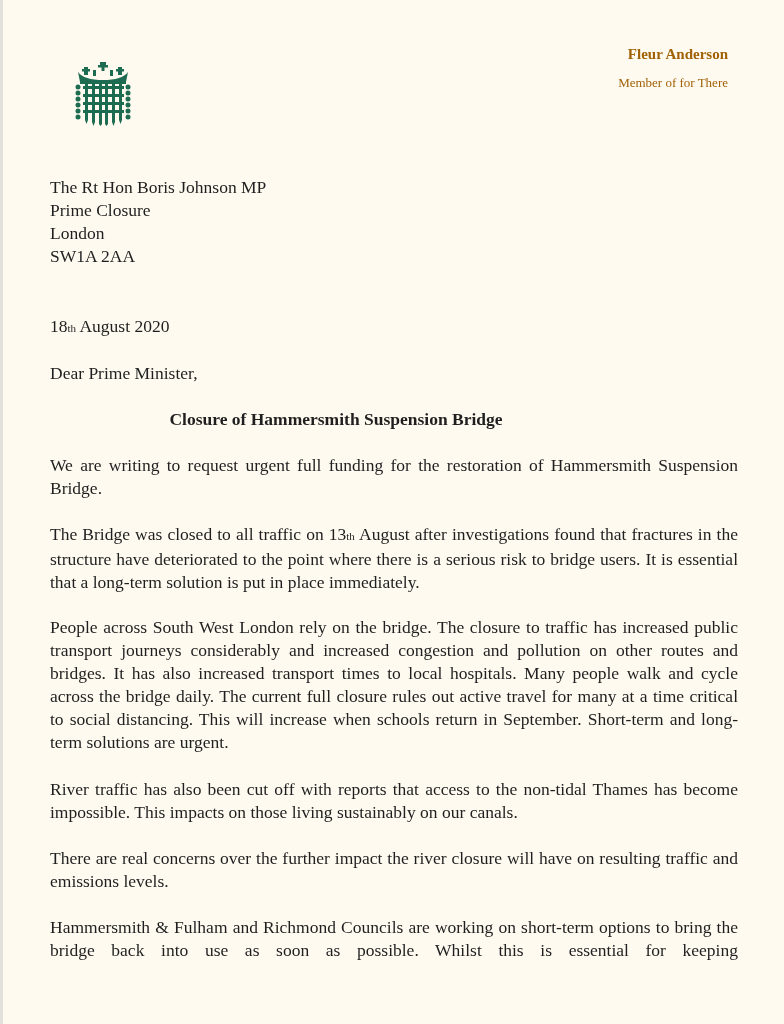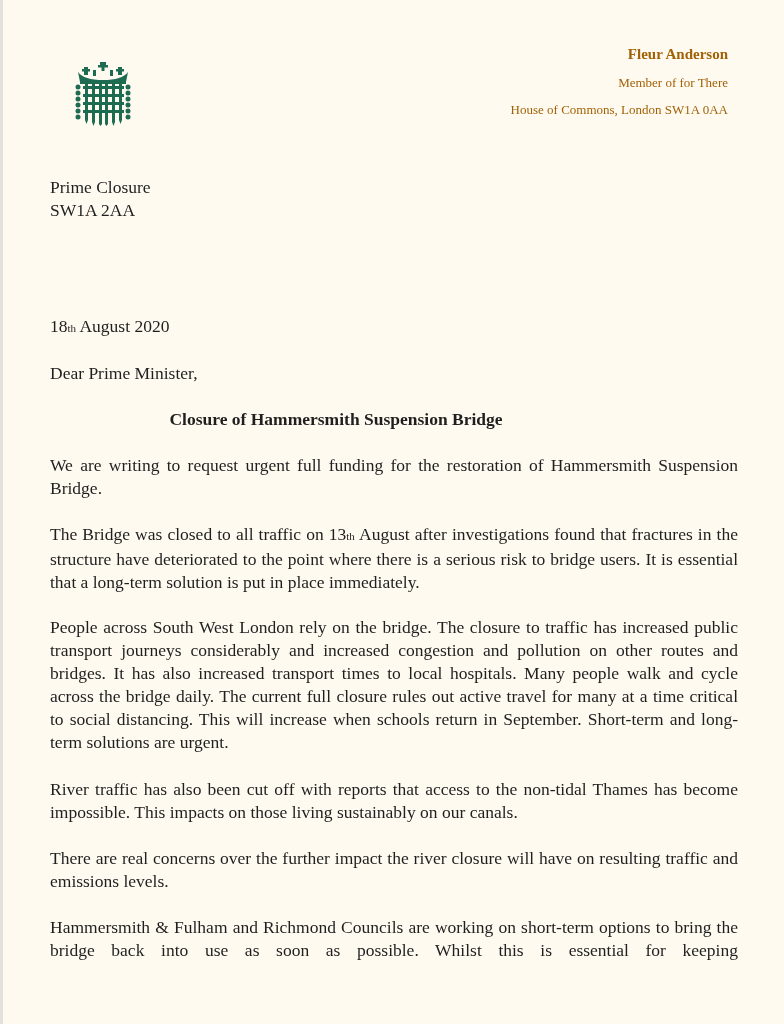--- a/index.html
+++ b/index.html
@@ -102,25 +102,26 @@
       <polygon points="31,62 34,62 32.5,64"></polygon>
       <polygon points="38,60 41,60 39.5,64"></polygon>
       <polygon points="45,58 48,58 46.5,62"></polygon>
     </g>
   </svg>
 </div>
 
 <div class="sender">
   <div class="name">Fleur Anderson</div>
   <div class="role">Member of for There</div>
-  <div class="addr">House of Commons, London SW1A 0AA</div>
 </div>
 
 <div class="body-text recipient">
+  <div>The Rt Hon Boris Johnson MP</div>
   <div>Prime Closure</div>
+  <div>London</div>
   <div>SW1A 2AA</div>
 </div>
 
 <div class="body-text date"><span>18</span><span class="sup">th</span><span> August 2020</span></div>
 
 <div class="body-text salutation">Dear Prime Minister,</div>
 
 <div class="subject">Closure of Hammersmith Suspension Bridge</div>
 
 <div class="body-text para p1">We are writing to request urgent full funding for the restoration of Hammersmith Suspension Bridge.</div>

